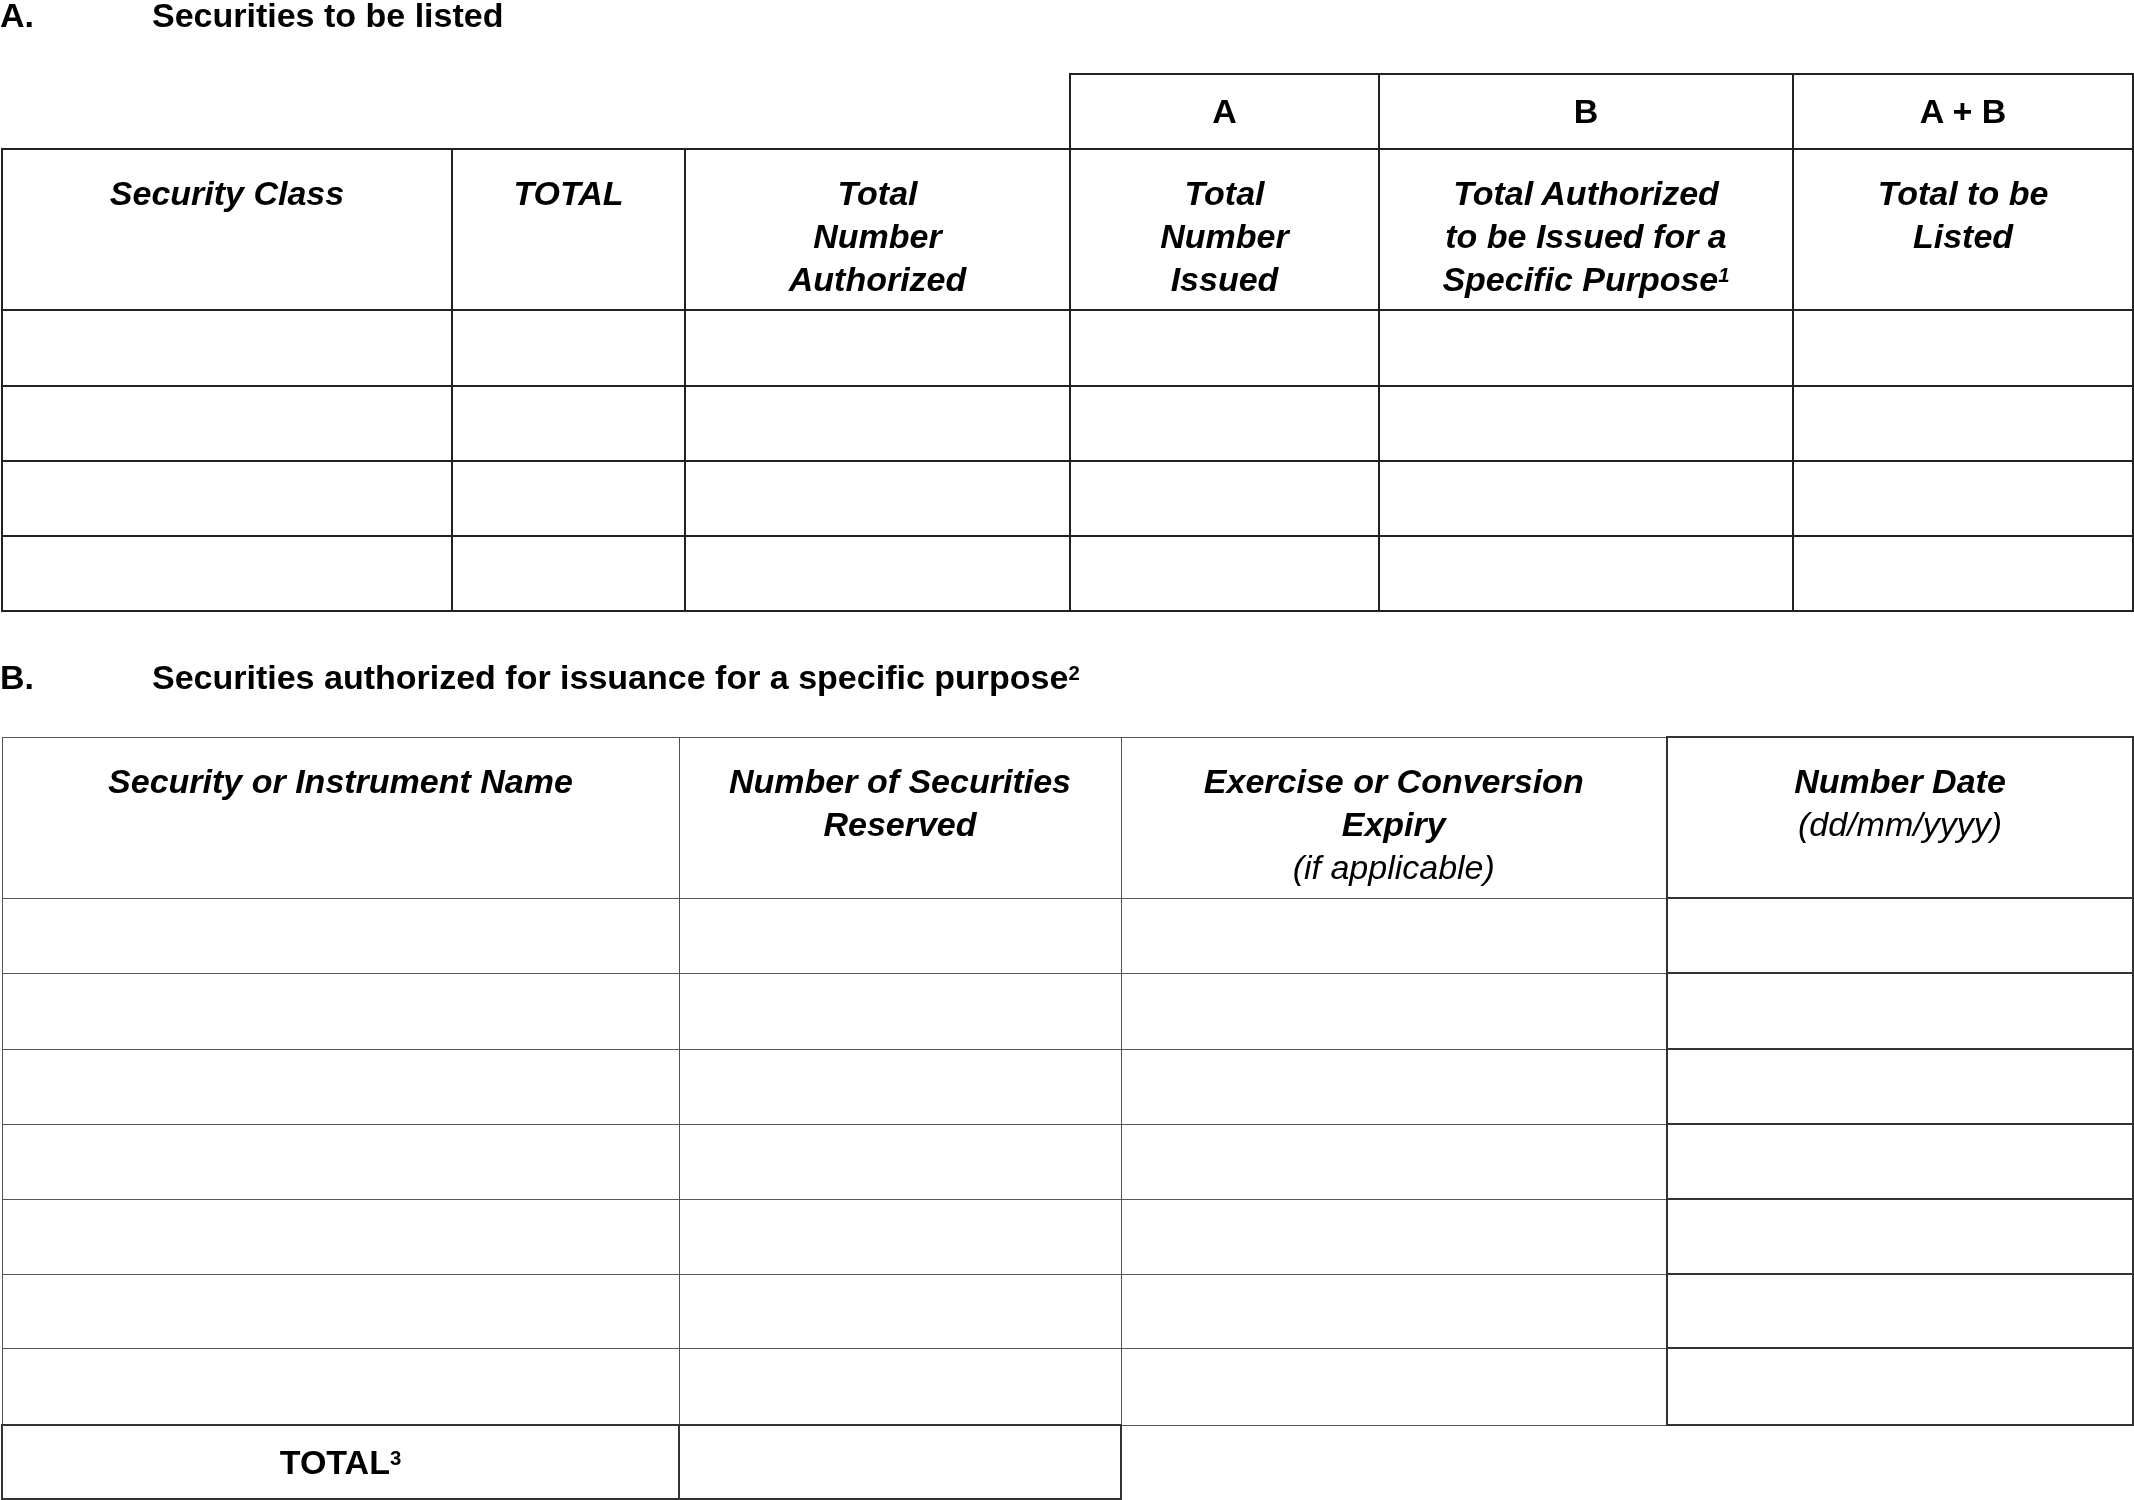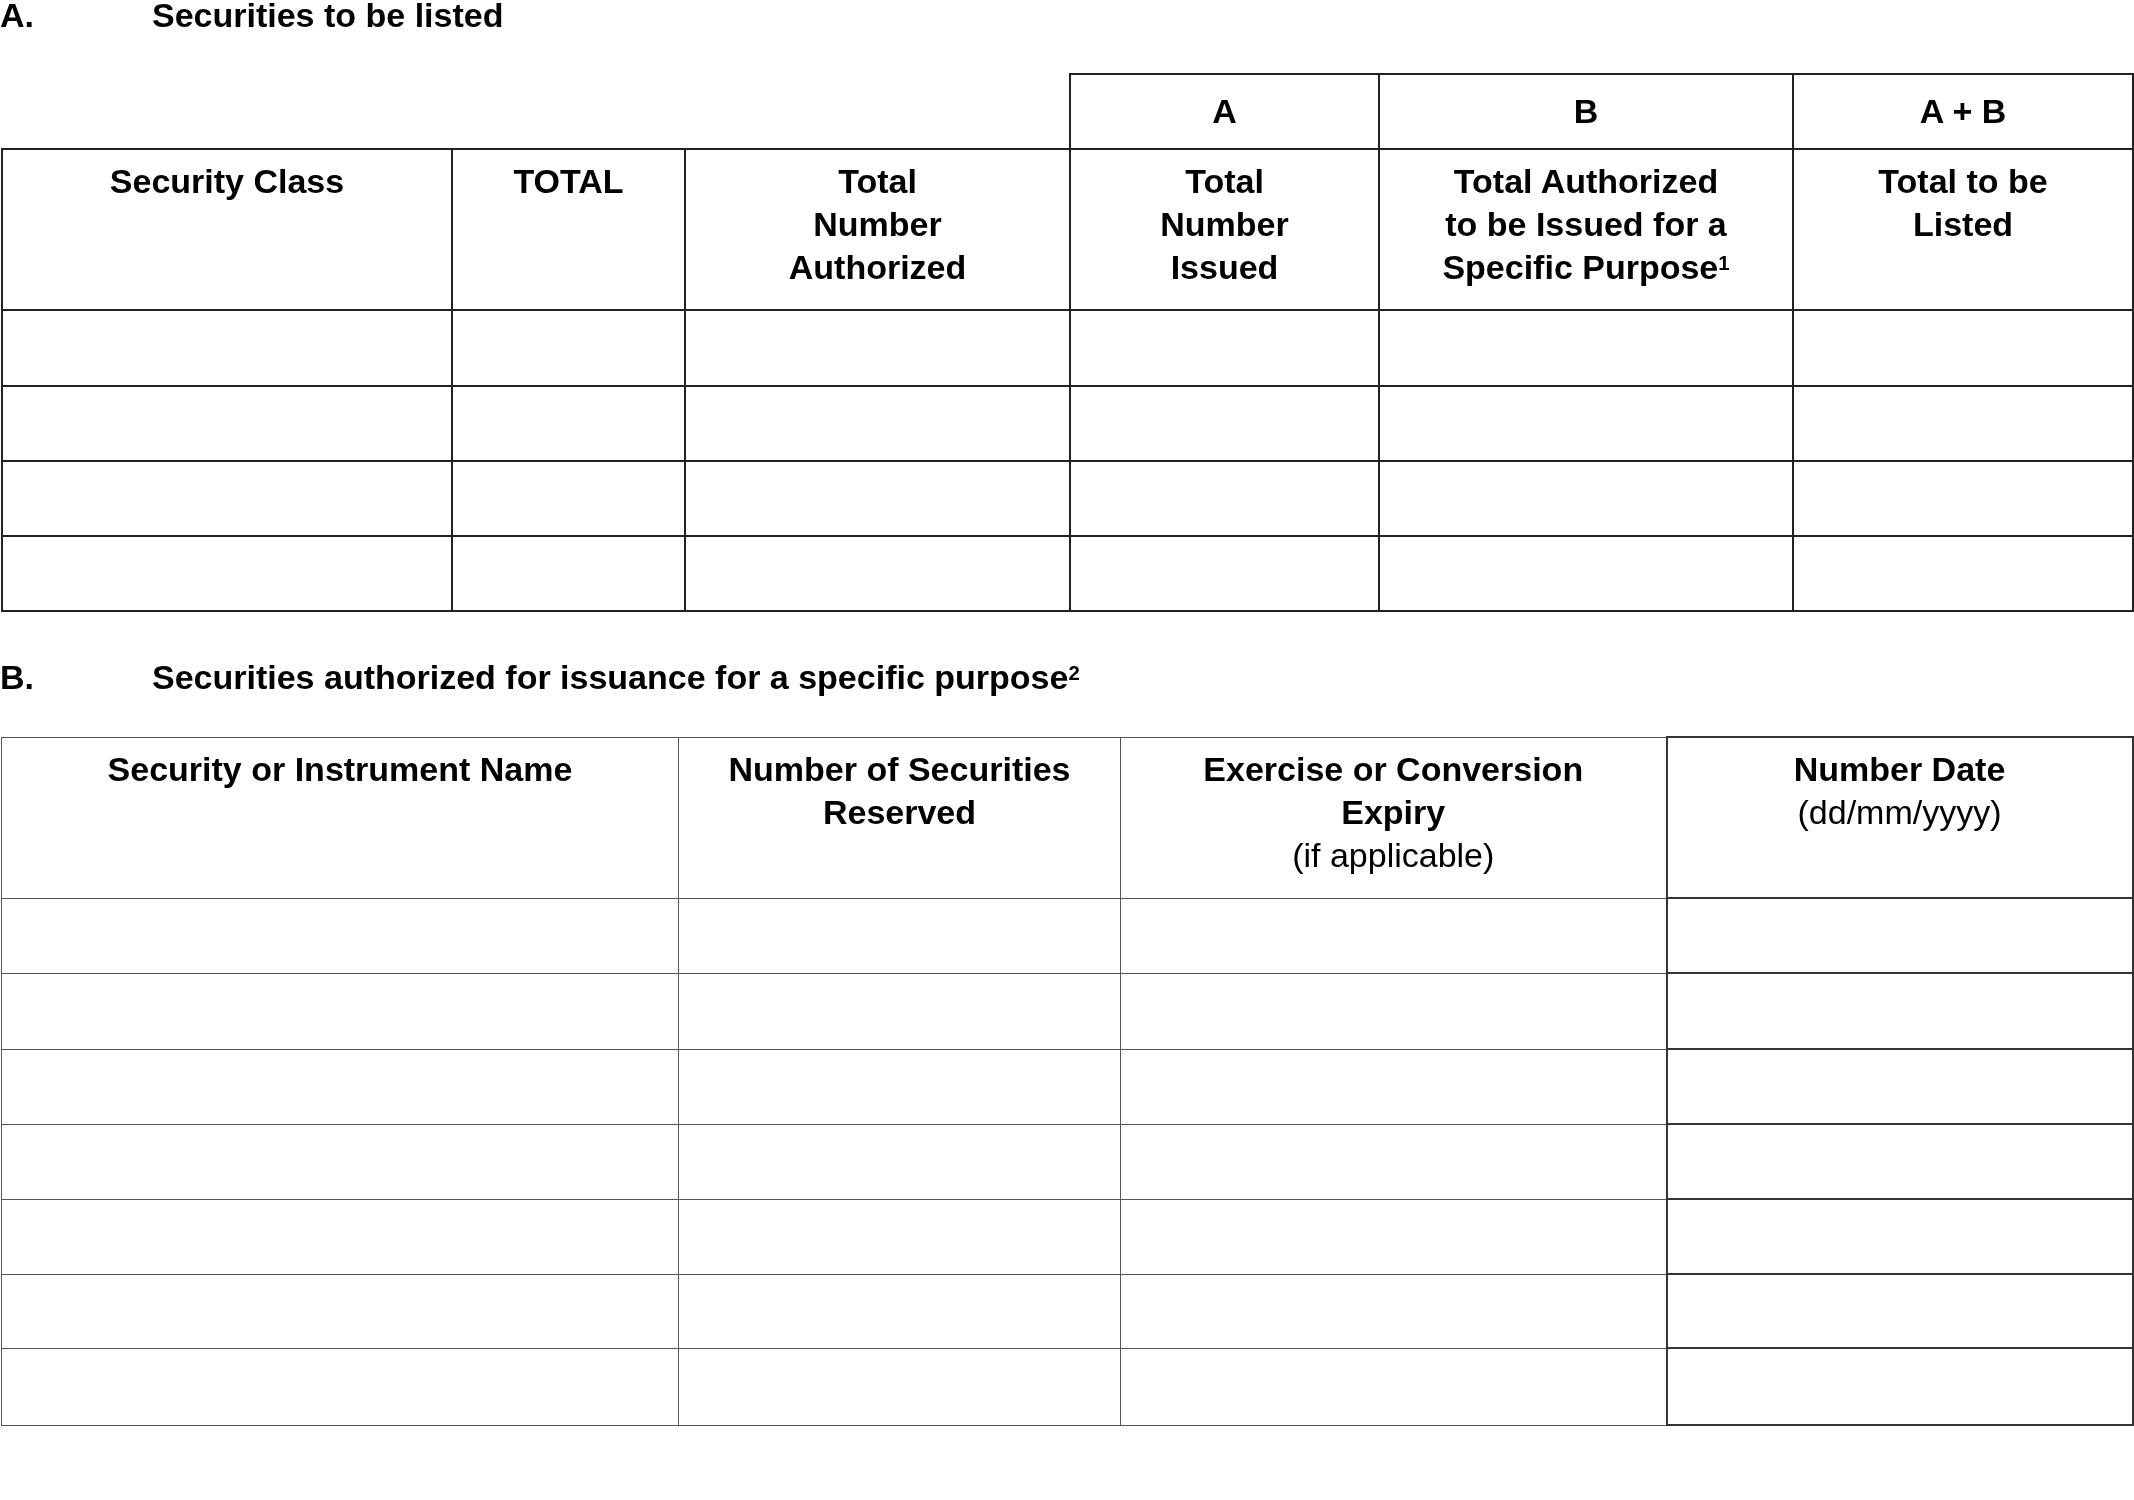--- a/index.html
+++ b/index.html
@@ -6,21 +6,21 @@
   body { width:2134px; height:1500px; position:relative; overflow:hidden;
          font-family:"Liberation Sans", sans-serif; color:#000; }
   .sec-title { position:absolute; font-weight:bold; font-size:34px; line-height:34px; white-space:nowrap; }
   .sec-letter { position:absolute; left:0; }
   .sec-text { position:absolute; left:152px; }
   sup { font-size:0.6em; vertical-align:top; position:relative; top:-4px; }
   table { position:absolute; border-collapse:collapse; table-layout:fixed; }
   td { border:2px solid #222; padding:0; vertical-align:top; text-align:center;
        font-weight:bold; font-size:34px; line-height:43px; }
   td.blank { border:none; }
-  td.hdr { padding-top:10px; }
+  td.hdr { padding-top:22px;font-style:italic; }
   .normal { font-weight:normal; }
   #tableB td { border-color:#333; }
   #tableB td.thin { border-width:1px; border-color:#555;margin-top:27px; }
   td.total-label { vertical-align:middle; }
 </style>
 </head>
 <body>
 
 <div class="sec-title" style="top:-2px; left:0; width:700px;">
   <span class="sec-letter">A.</span>
@@ -165,14 +165,19 @@
     <td class="thin"></td>
     <td class="thin"></td>
     <td></td>
   </tr>
   <tr style="height:77px;">
     <td class="thin"></td>
     <td class="thin"></td>
     <td class="thin"></td>
     <td></td>
   </tr>
+  <tr style="height:74px;">
+    <td class="total-label"><span>TOTAL</span><sup>3</sup></td>
+    <td></td>
+    <td class="blank" colspan="2" style="border-top:1px solid #555;"></td>
+  </tr>
 </tbody>
   </table>
 
 </body></html>

